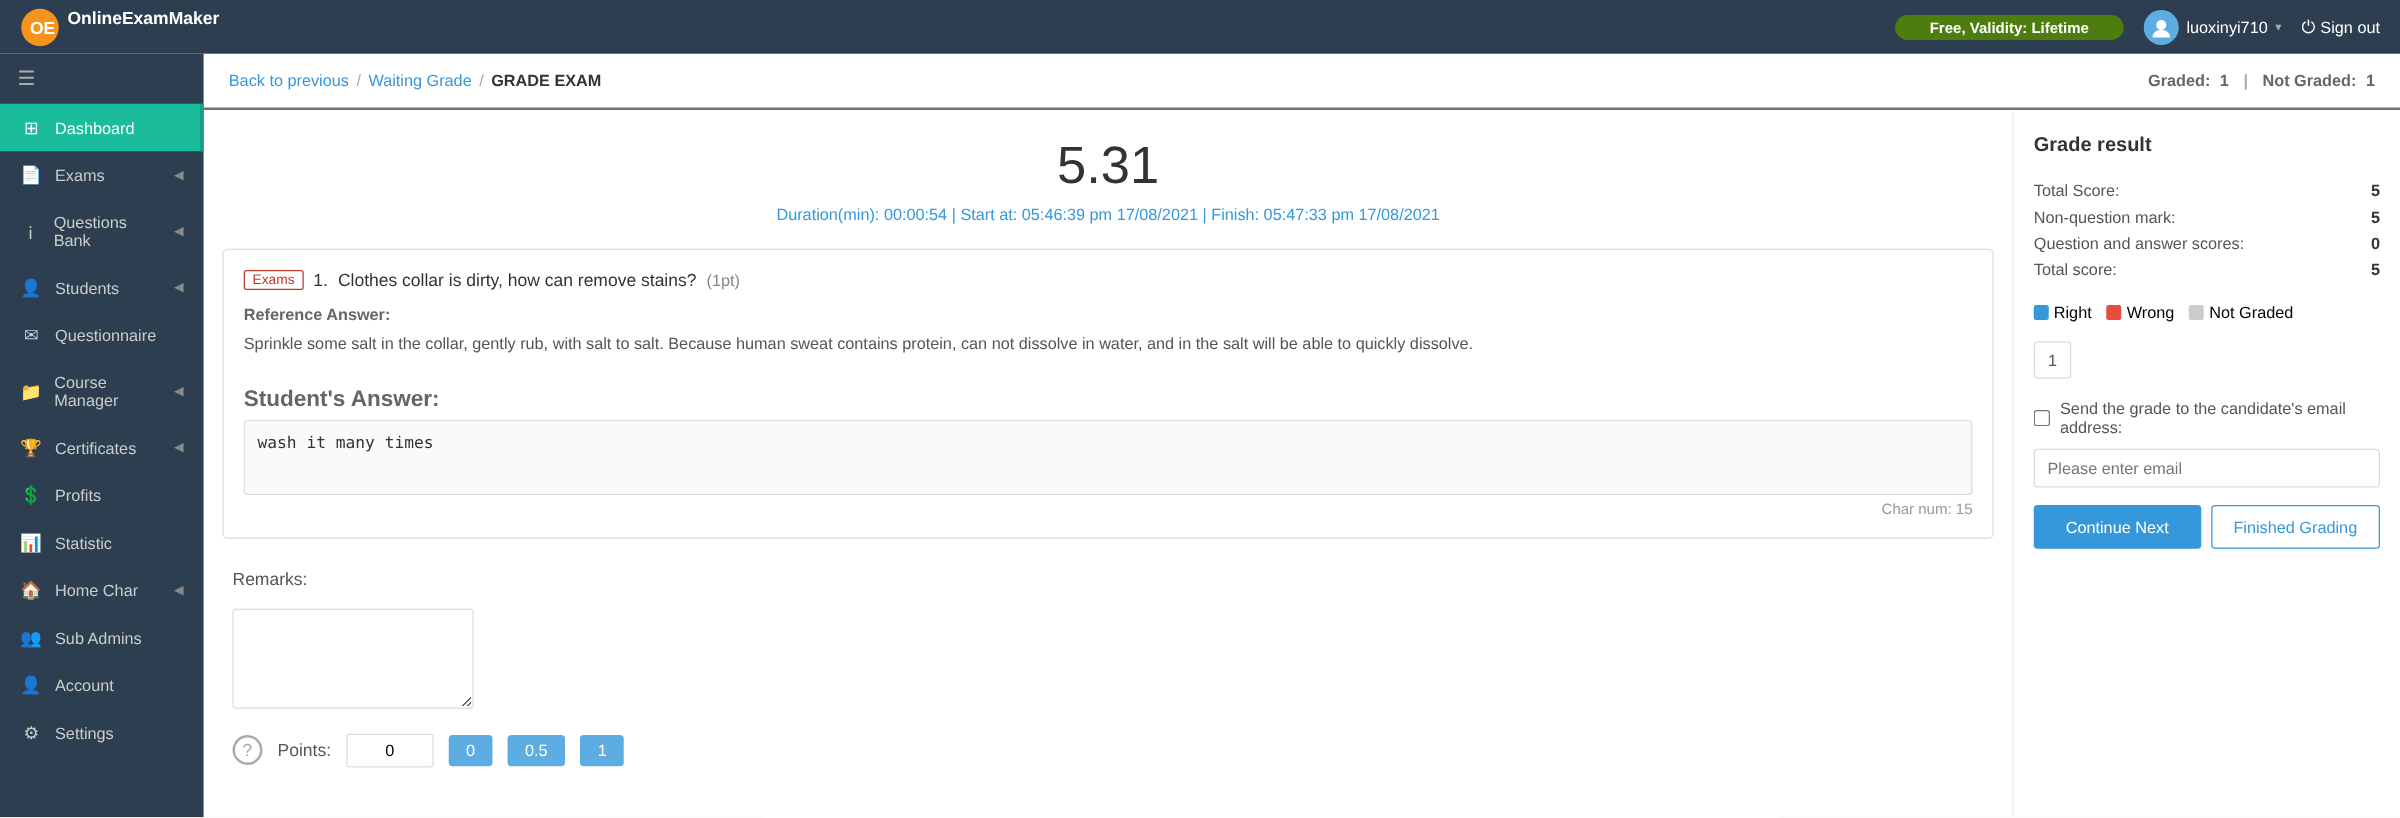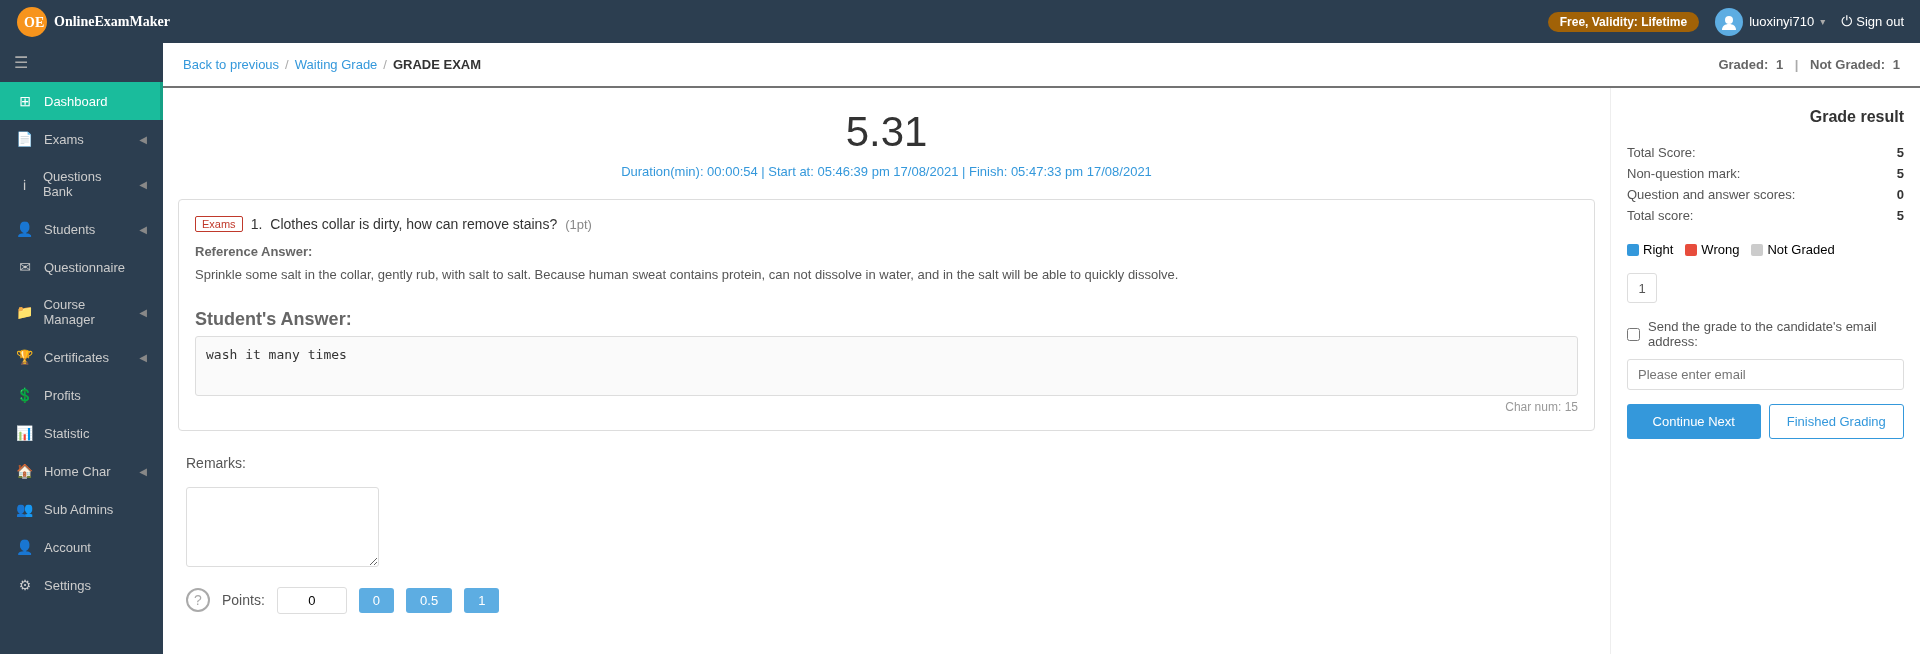--- a/index.html
+++ b/index.html
@@ -10,38 +10,37 @@
       background: #2c3e50;
       height: 43px;
       display: flex;
       align-items: center;
       justify-content: space-between;
       padding: 0 16px;
       flex-shrink: 0;
     }
     .topbar-logo {
       display: flex;
-      align-items: center;
+      align-items: flex-start;
       gap: 6px;
-      font-family: Liberation Serif, serif;
     }
     .logo-icon {
       width: 32px;
       height: 32px;
     }
     .topbar-right {
       display: flex;
       align-items: center;
       gap: 16px;
     }
     .free-badge {
-      background: #a16207;
+      background: #4d7c0f;
       color: white;
       border-radius: 12px;
-      padding: 3px 12px;
+      padding: 3px 28px;
       font-size: 12px;
       font-weight: bold;
     }
     .user-menu {
       display: flex;
       align-items: center;
       gap: 6px;
       color: white;
       font-size: 13px;
       cursor: pointer;
@@ -313,21 +312,21 @@
       width: 310px;
       border-left: 1px solid #eee;
       background: #fff;
       padding: 20px 16px;
       flex-shrink: 0;
       overflow-y: auto;
     }
     .grade-panel-title {
       font-size: 16px;
       color: #333;
-      text-align: right;
+      text-align: left;
       margin-bottom: 16px;
       font-weight: bold;
     }
     .score-table {
       width: 100%;
       margin-bottom: 16px;
     }
     .score-row {
       display: flex;
       justify-content: space-between;

